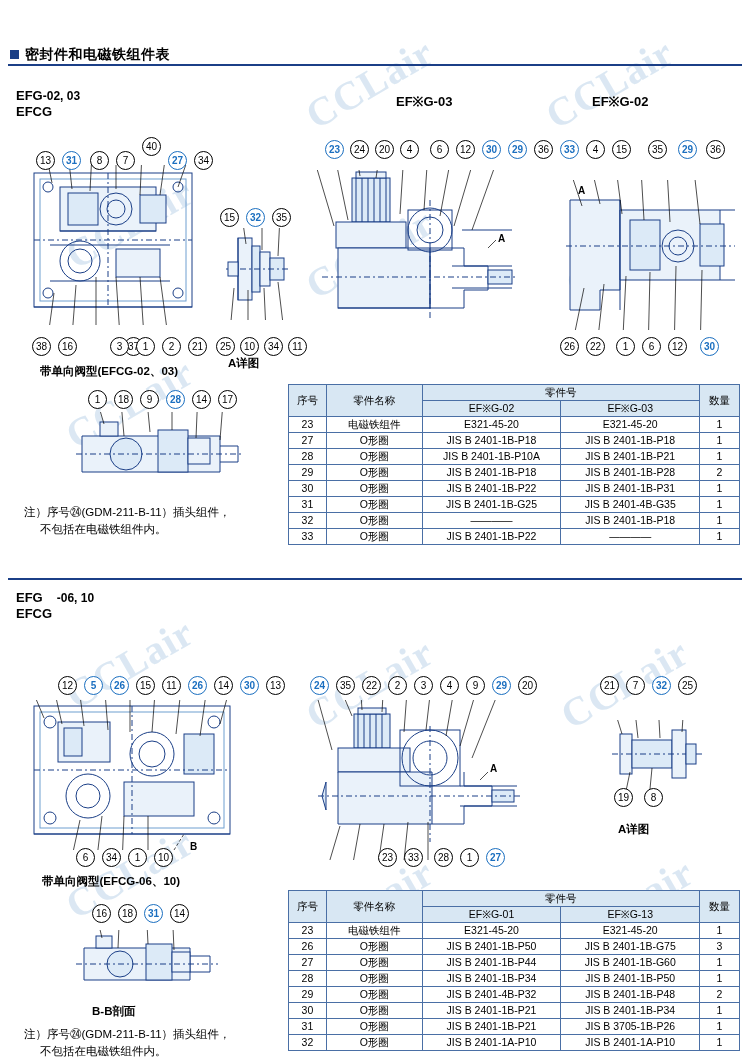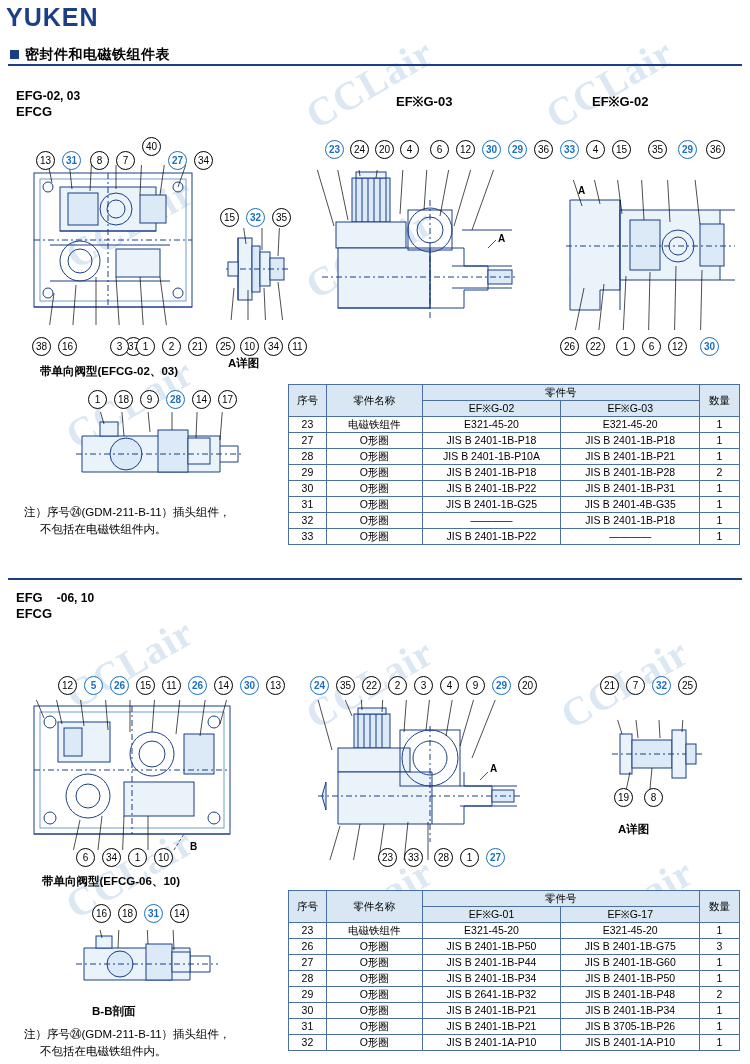--- a/index.html
+++ b/index.html
@@ -86,26 +86,20 @@
   <div class="wm" style="left:60px; top:380px;">CCLair</div>
   <div class="wm" style="left:300px; top:420px;">CCLair</div>
   <div class="wm" style="left:560px; top:430px;">CCLair</div>
   <div class="wm" style="left:60px; top:640px;">CCLair</div>
   <div class="wm" style="left:300px; top:660px;">CCLair</div>
   <div class="wm" style="left:555px; top:660px;">CCLair</div>
   <div class="wm" style="left:60px; top:850px;">CCLair</div>
   <div class="wm" style="left:300px; top:880px;">CCLair</div>
   <div class="wm" style="left:560px; top:880px;">CCLair</div>
 
-  <div class="brand">
-    <svg width="118" height="34" viewBox="0 0 118 34">
-      <rect x="0" y="0" width="118" height="34" fill="#ffffff"></rect>
-      <text x="6" y="26" font-family="Liberation Sans, sans-serif" font-size="25" font-weight="bold" fill="#1b3f87" letter-spacing="1">YUKEN</text>
-    </svg>
-  </div>
 
   <div class="section-title">
     <span class="sq"></span><span>密封件和电磁铁组件表</span>
   </div>
   <div class="hr-blue" style="top:64px;"></div>
 
   <div class="efg-label" style="left:16px; top:88px;">
     <span>EFG</span><span class="suffix" style="">-02, 03</span><br>
     <span>EFCG</span>
   </div>
@@ -573,21 +567,21 @@
   <table class="parts" style="left:288px; top:890px; width:452px;">
     <thead>
       <tr>
         <th rowspan="2" style="width:38px;">序号</th>
         <th rowspan="2" style="width:96px;">零件名称</th>
         <th colspan="2">零件号</th>
         <th rowspan="2" style="width:40px;">数量</th>
       </tr>
       <tr>
         <th style="width:139px;">EF※G-01</th>
-        <th style="width:139px;">EF※G-17</th>
+        <th style="width:139px;">EF※G-13</th>
       </tr>
     </thead>
     <tbody>
       <tr>
         <td>23</td>
         <td class="name">电磁铁组件</td>
         <td>E321-45-20</td>
         <td>E321-45-20</td>
         <td>1</td>
       </tr>
@@ -608,21 +602,21 @@
       <tr>
         <td>28</td>
         <td class="name">O形圈</td>
         <td>JIS B 2401-1B-P34</td>
         <td>JIS B 2401-1B-P50</td>
         <td>1</td>
       </tr>
       <tr>
         <td>29</td>
         <td class="name">O形圈</td>
-        <td>JIS B 2641-1B-P32</td>
+        <td>JIS B 2401-4B-P32</td>
         <td>JIS B 2401-1B-P48</td>
         <td>2</td>
       </tr>
       <tr>
         <td>30</td>
         <td class="name">O形圈</td>
         <td>JIS B 2401-1B-P21</td>
         <td>JIS B 2401-1B-P34</td>
         <td>1</td>
       </tr>

